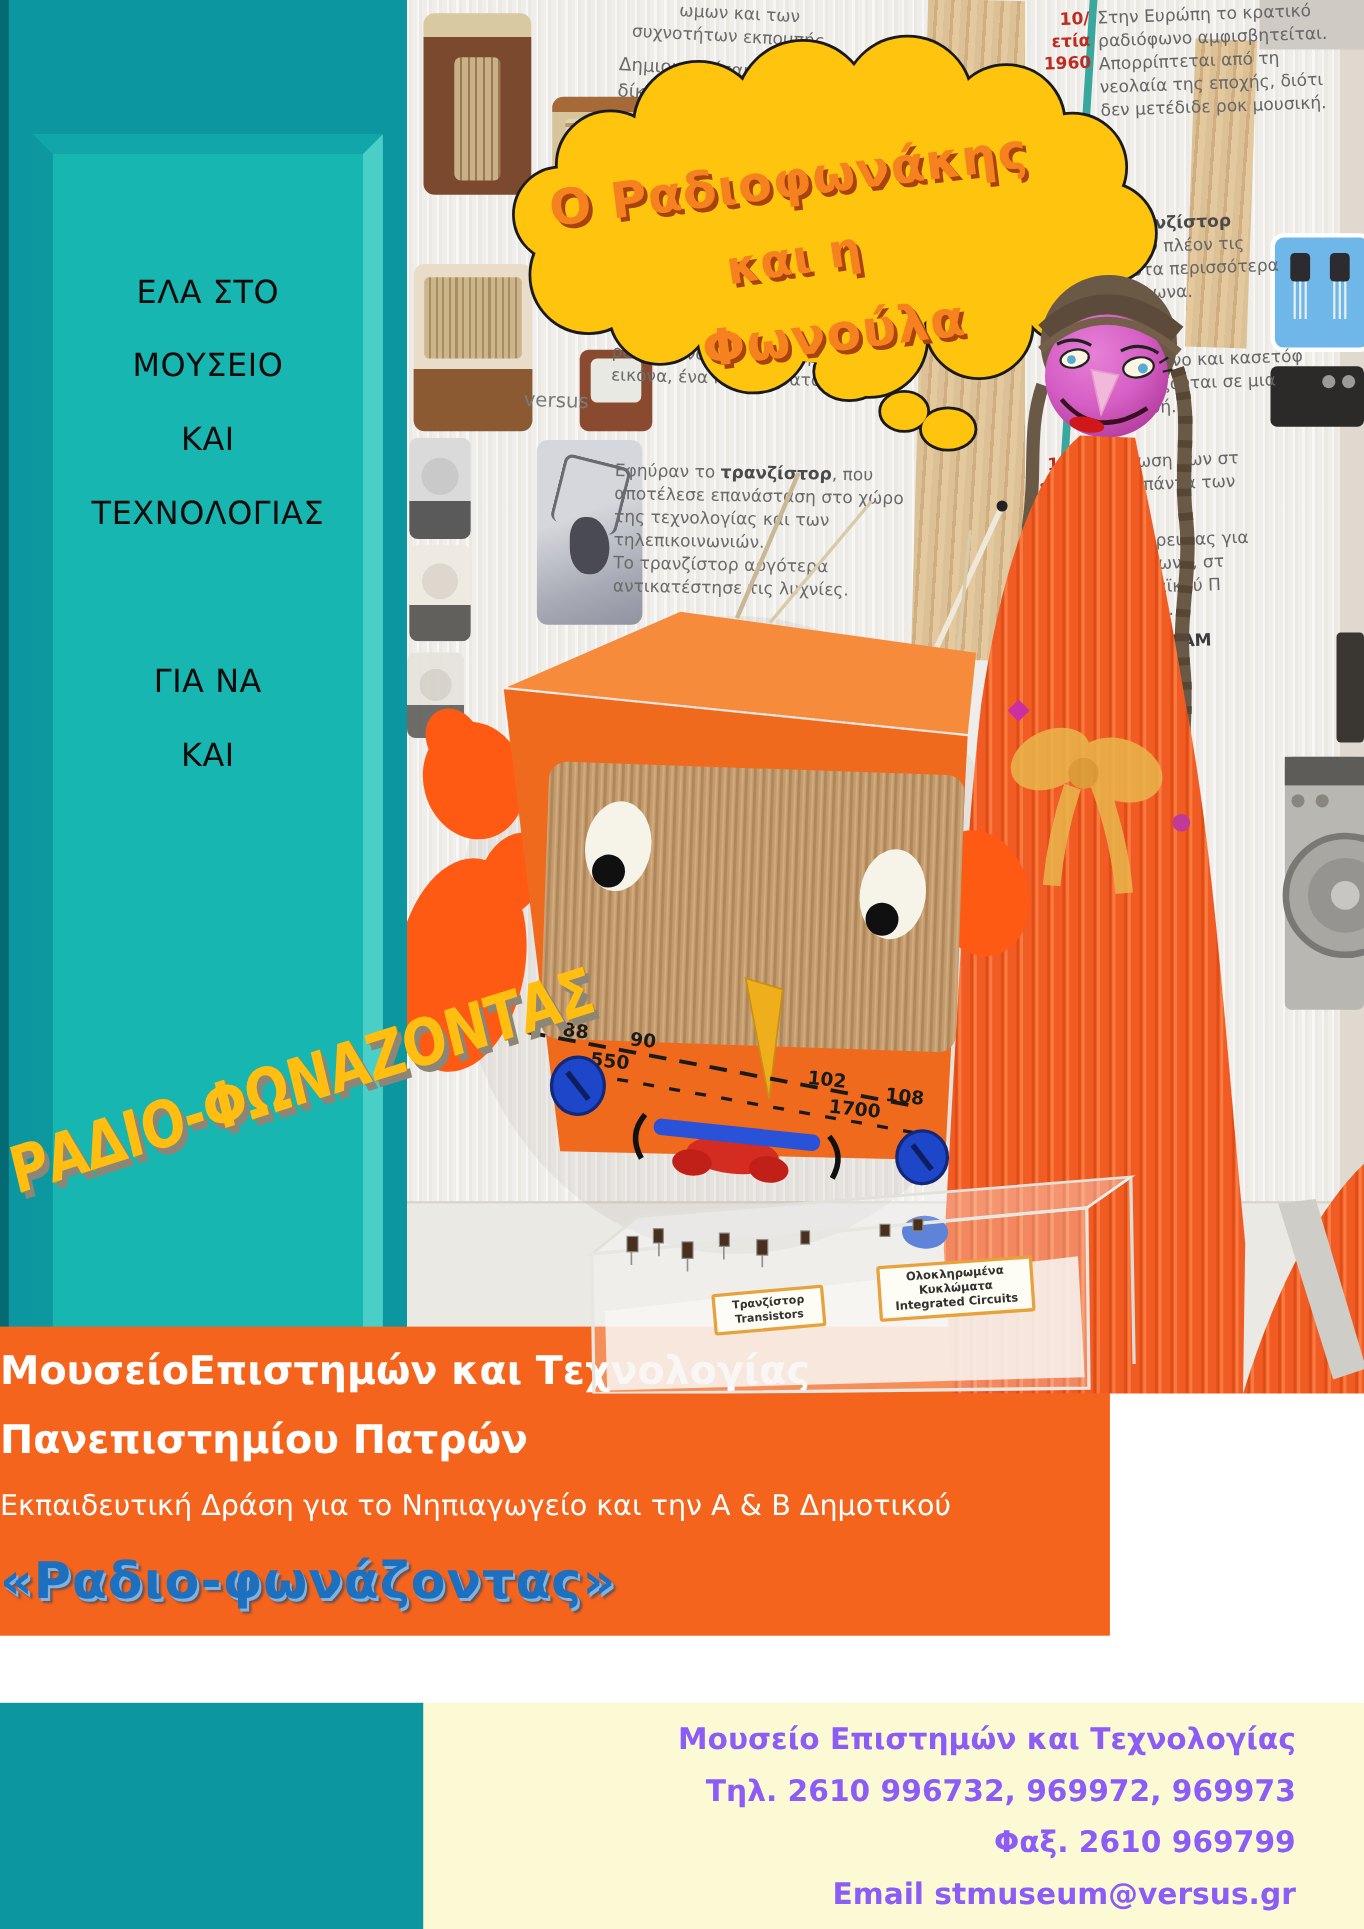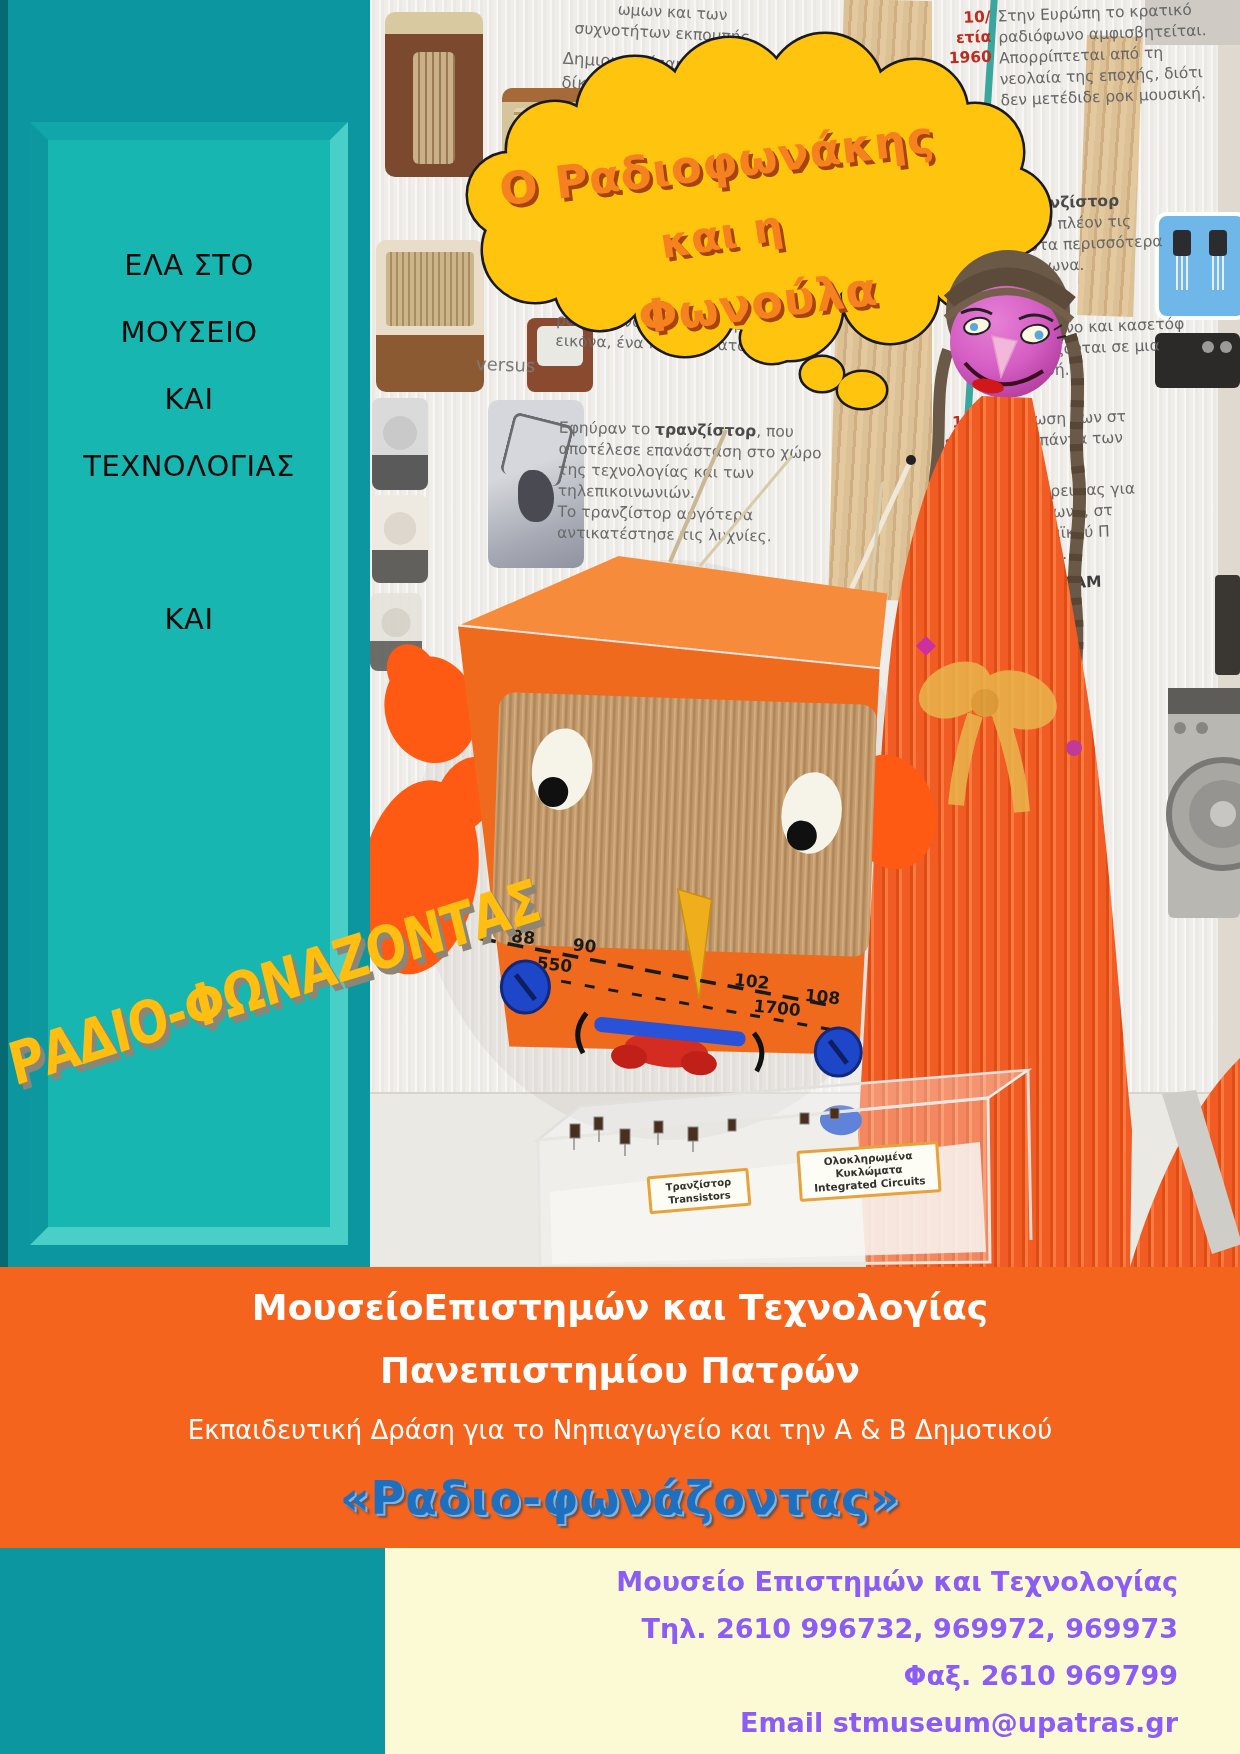--- a/index.html
+++ b/index.html
@@ -81,21 +81,21 @@
   .caselabel{position:absolute;z-index:5;background:#FDFDF6;border:3px solid #E8A23C;border-radius:3px;
              color:#33322e;font-weight:bold;text-align:center;}
   #label1{left:278px;top:1172px;width:92px;padding:3px 2px;font-size:10px;line-height:13px;transform:rotate(-5deg);}
   #label2{left:428px;top:1146px;width:132px;padding:3px 2px;font-size:10.5px;line-height:13px;transform:rotate(-4deg);}
   
   #wordart{position:absolute;left:10px;top:1032px;z-index:50;font-size:58px;font-weight:bold;
            color:#FFBE10;white-space:nowrap;letter-spacing:-1px;
            transform:rotate(-17.5deg) skewX(-4deg) scaleX(.83);transform-origin:left center;
            text-shadow:4px 7px 0 #8D8575,1px 1px 0 #C8900A;}
   
-  #banner{position:absolute;left:0;top:1267px;width:1240px;height:281px;background:#F4641C;text-align:center;color:#fff;}
+  #banner{position:absolute;left:0;top:1206px;width:1009px;height:281px;background:#F4641C;color:#fff;}
   #banner .t1{margin-top:20px;font-size:36px;font-weight:600;}
   #banner .t2{margin-top:22px;font-size:36px;font-weight:600;}
   #banner .sub{margin-top:24px;font-size:26px;font-weight:400;}
   #banner .prog{margin-top:26px;font-size:46px;font-weight:bold;color:#1D6FC0;letter-spacing:1px;
                 text-shadow:2px 2px 0 #7EB3E0,4px 4px 2px rgba(10,60,110,.55);}
   
   #bottom-teal{position:absolute;left:0;top:1548px;width:385px;height:206px;background:#0B96A0;}
   #bottom-cream{position:absolute;left:385px;top:1548px;width:855px;height:206px;background:#FCFAD4;}
   #contact{position:absolute;right:62px;top:10px;text-align:right;color:#8b5cf6;
            font-size:27px;font-weight:bold;line-height:47px;}
@@ -108,20 +108,21 @@
   <div id="sidebar">
     <div class="edge"></div>
     <div id="panel">
       <div id="invite" class="side-text">
           <div>ΕΛΑ ΣΤΟ</div>
           <div>ΜΟΥΣΕΙΟ</div>
           <div>ΚΑΙ</div>
           <div>ΤΕΧΝΟΛΟΓΙΑΣ</div>
         </div>
       <div id="motto" class="side-text">
+          <div>ΓΙΑ ΝΑ</div>
           <div>ΚΑΙ</div>
         </div>
     </div>
   </div>
 
   <div id="photo">
 
     <div id="board-left" class="board"></div>
     <div id="wood-gap" class="wood"></div>
     <div id="board-right" class="board"></div>
@@ -466,17 +467,17 @@
     <div class="sub">Εκπαιδευτική Δράση για το Νηπιαγωγείο και την Α &amp; Β Δημοτικού</div>
     <div class="prog">«Ραδιο-φωνάζοντας»</div>
   </div>
 
   <div id="bottom-teal"></div>
   <div id="bottom-cream">
     <div id="contact">
       <div>Μουσείο Επιστημών και Τεχνολογίας</div>
       <div>Τηλ. 2610 996732, 969972, 969973</div>
       <div>Φαξ. 2610 969799</div>
-      <div>Email stmuseum@upatras.gr</div>
+      <div>Email stmuseum@versus.gr</div>
     </div>
   </div>
 
 </div>
 
 </body></html>

